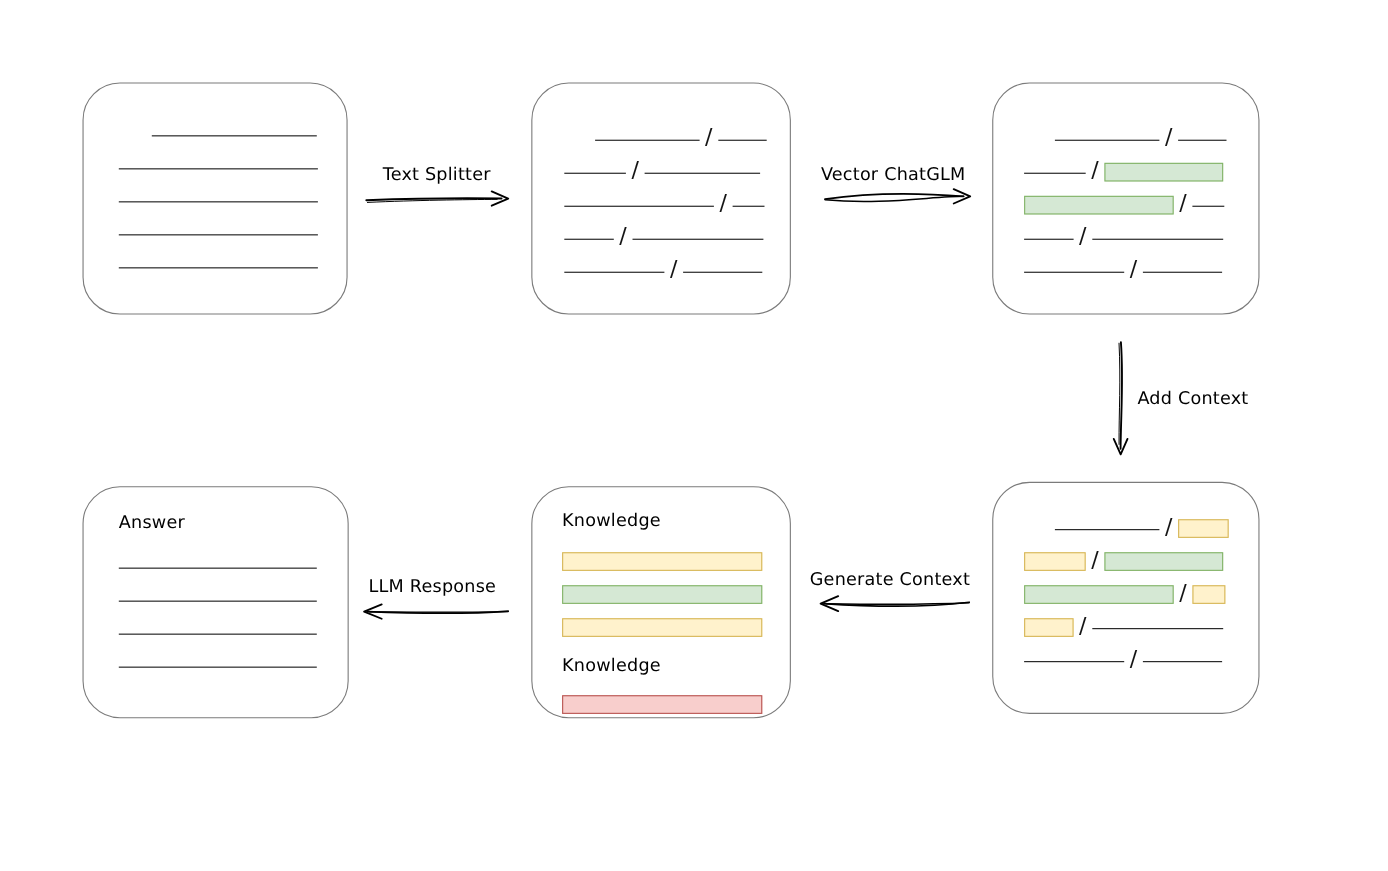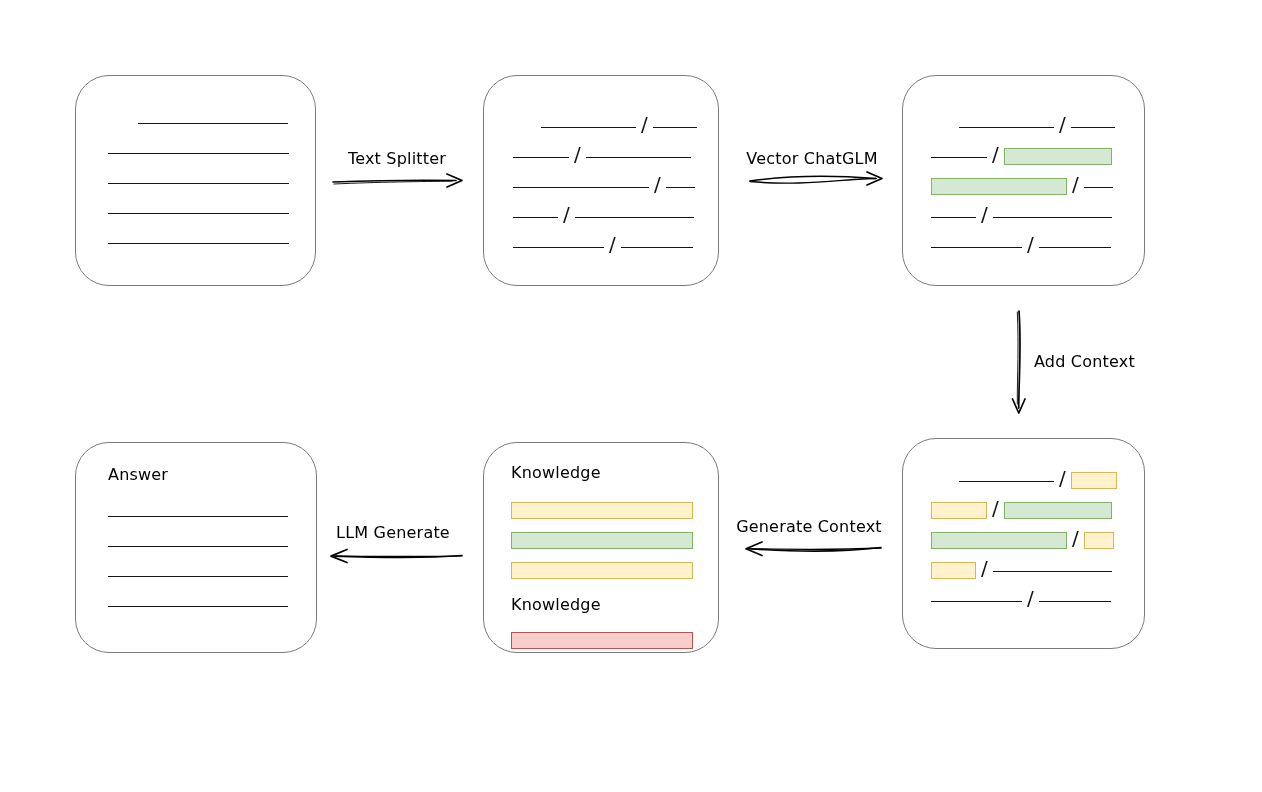--- a/index.html
+++ b/index.html
@@ -235,16 +235,16 @@
         <div class="row">
           <span class="seg line" style="width: 180px;"></span>
         </div>
       </div>
   </div>
 
   <div class="arrow-label" id="lbl-text-splitter">Text Splitter</div>
   <div class="arrow-label" id="lbl-vector-search">Vector ChatGLM</div>
   <div class="arrow-label" id="lbl-add-context">Add Context</div>
   <div class="arrow-label" id="lbl-generate-prompt">Generate Context</div>
-  <div class="arrow-label" id="lbl-llm-response">LLM Generate</div>
+  <div class="arrow-label" id="lbl-llm-response">LLM Response</div>
 
 
 </div>
 
 </body></html>

